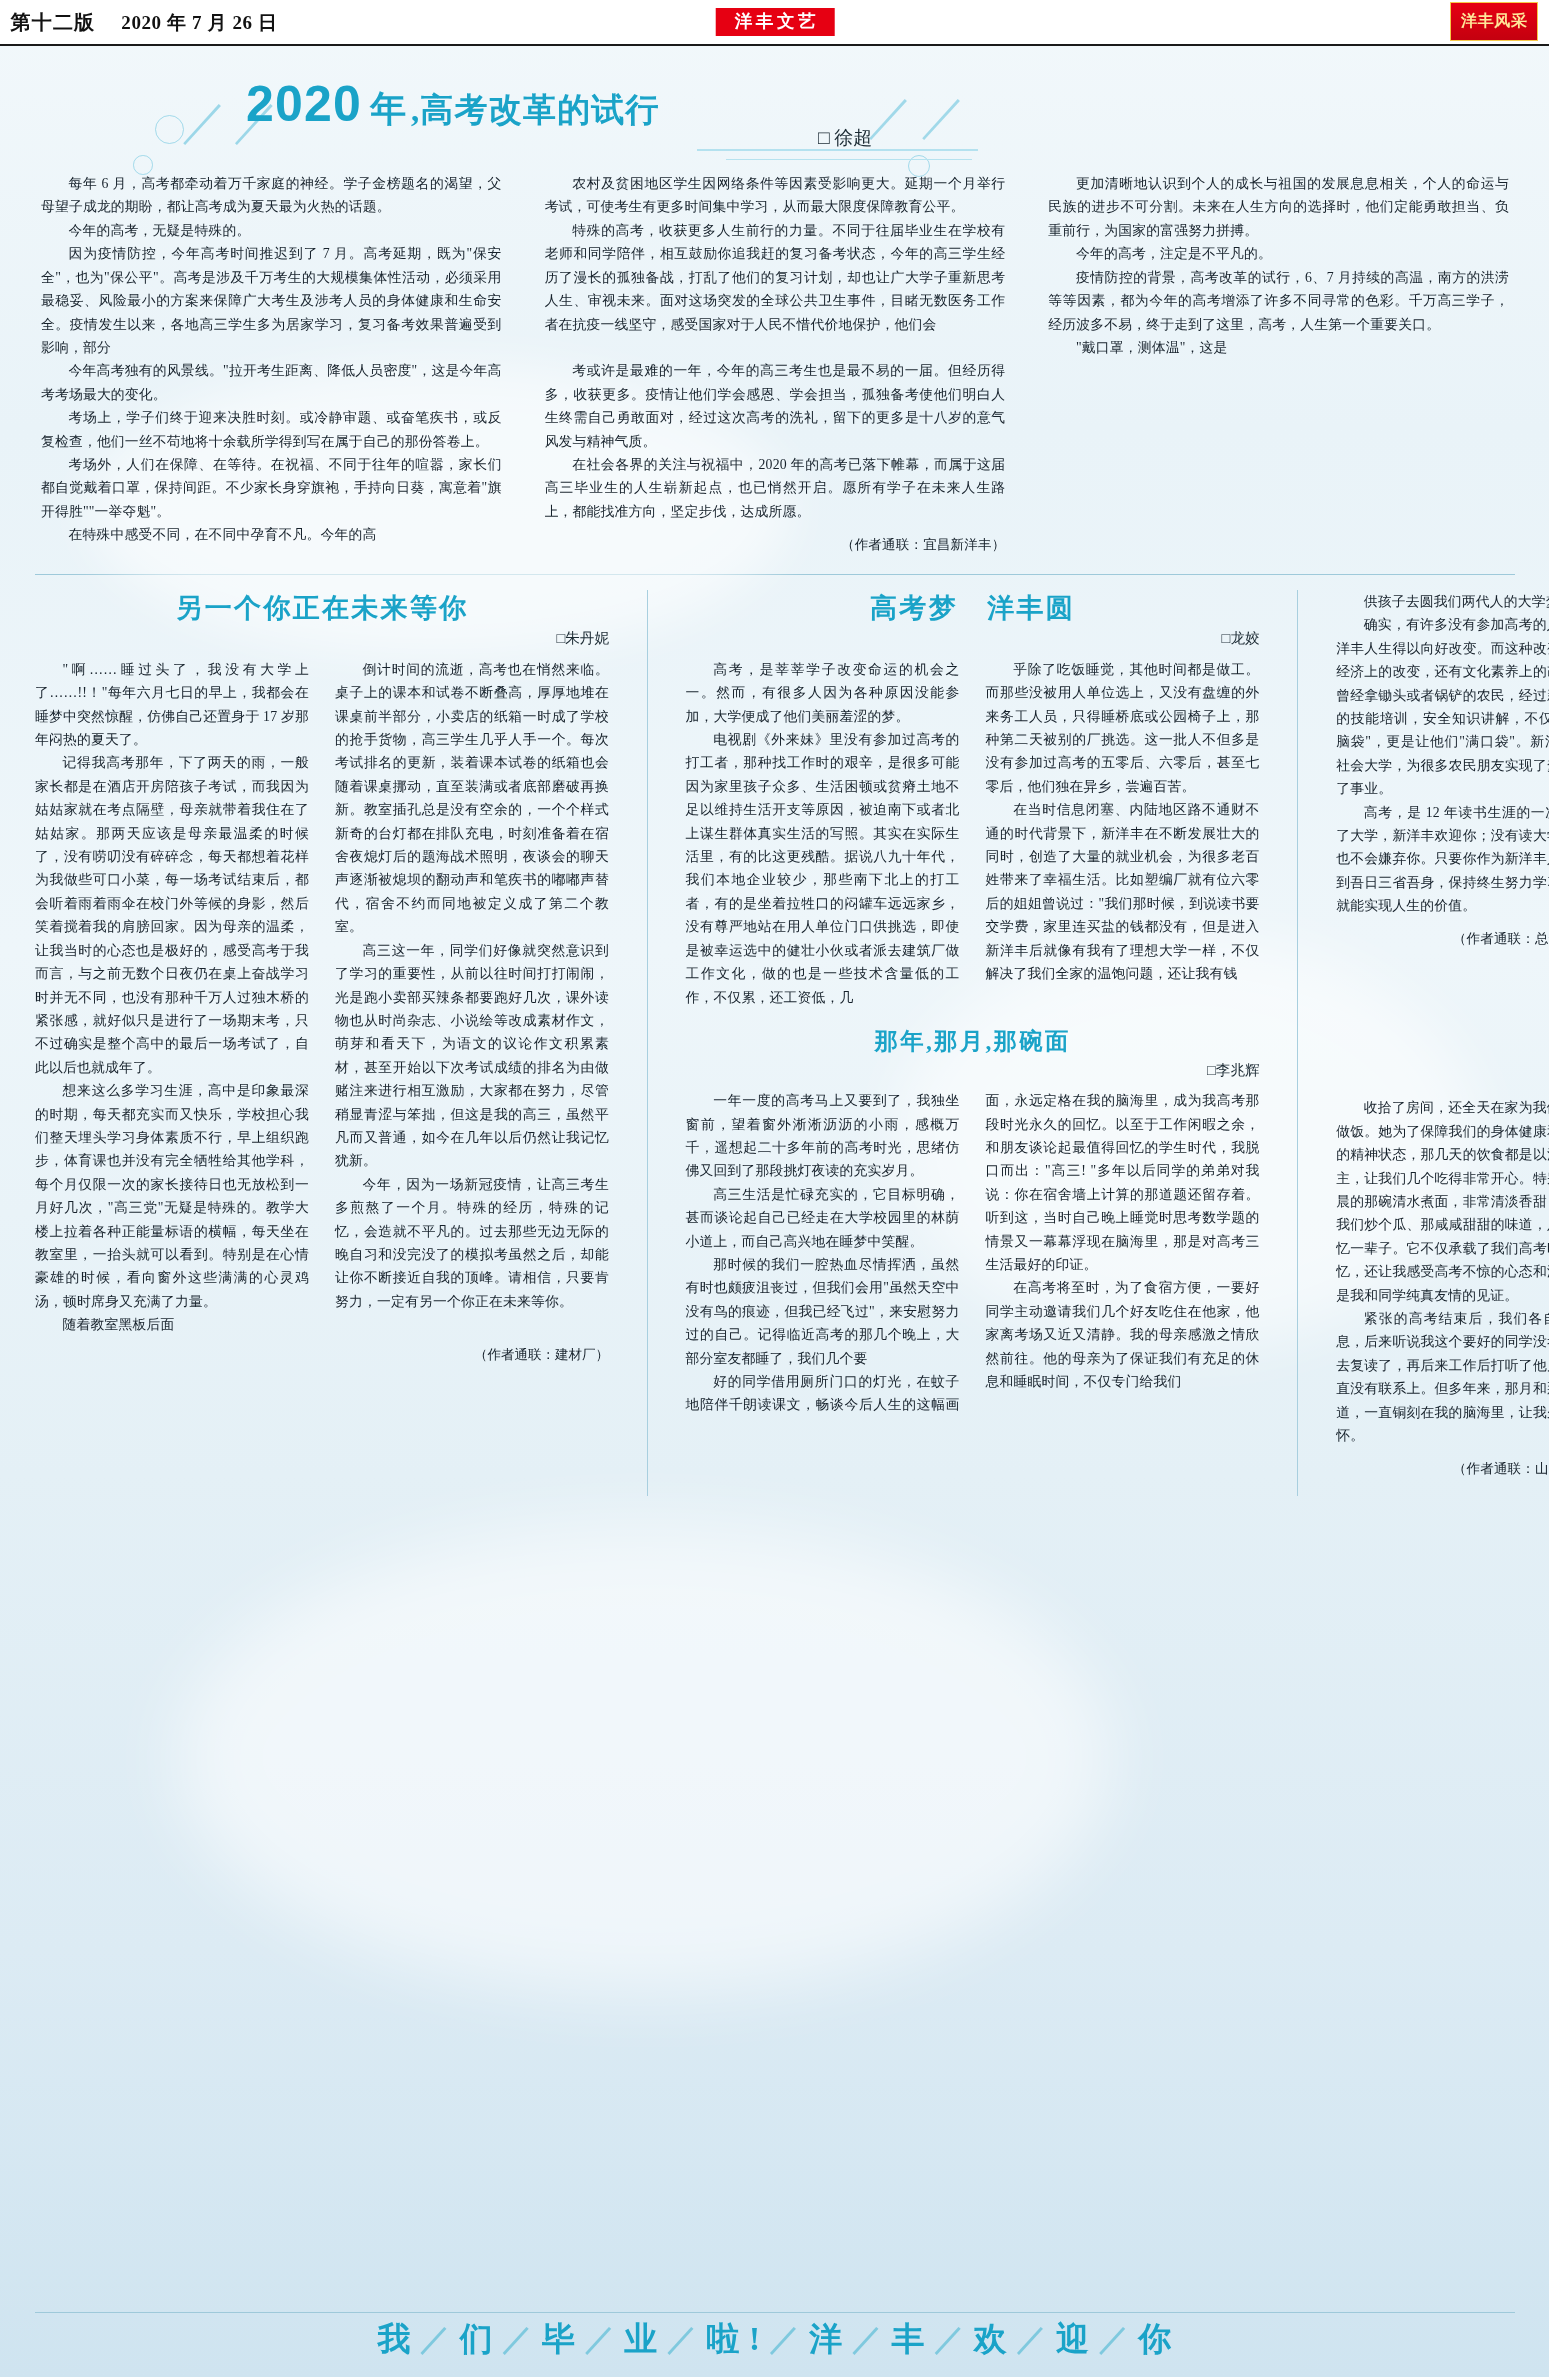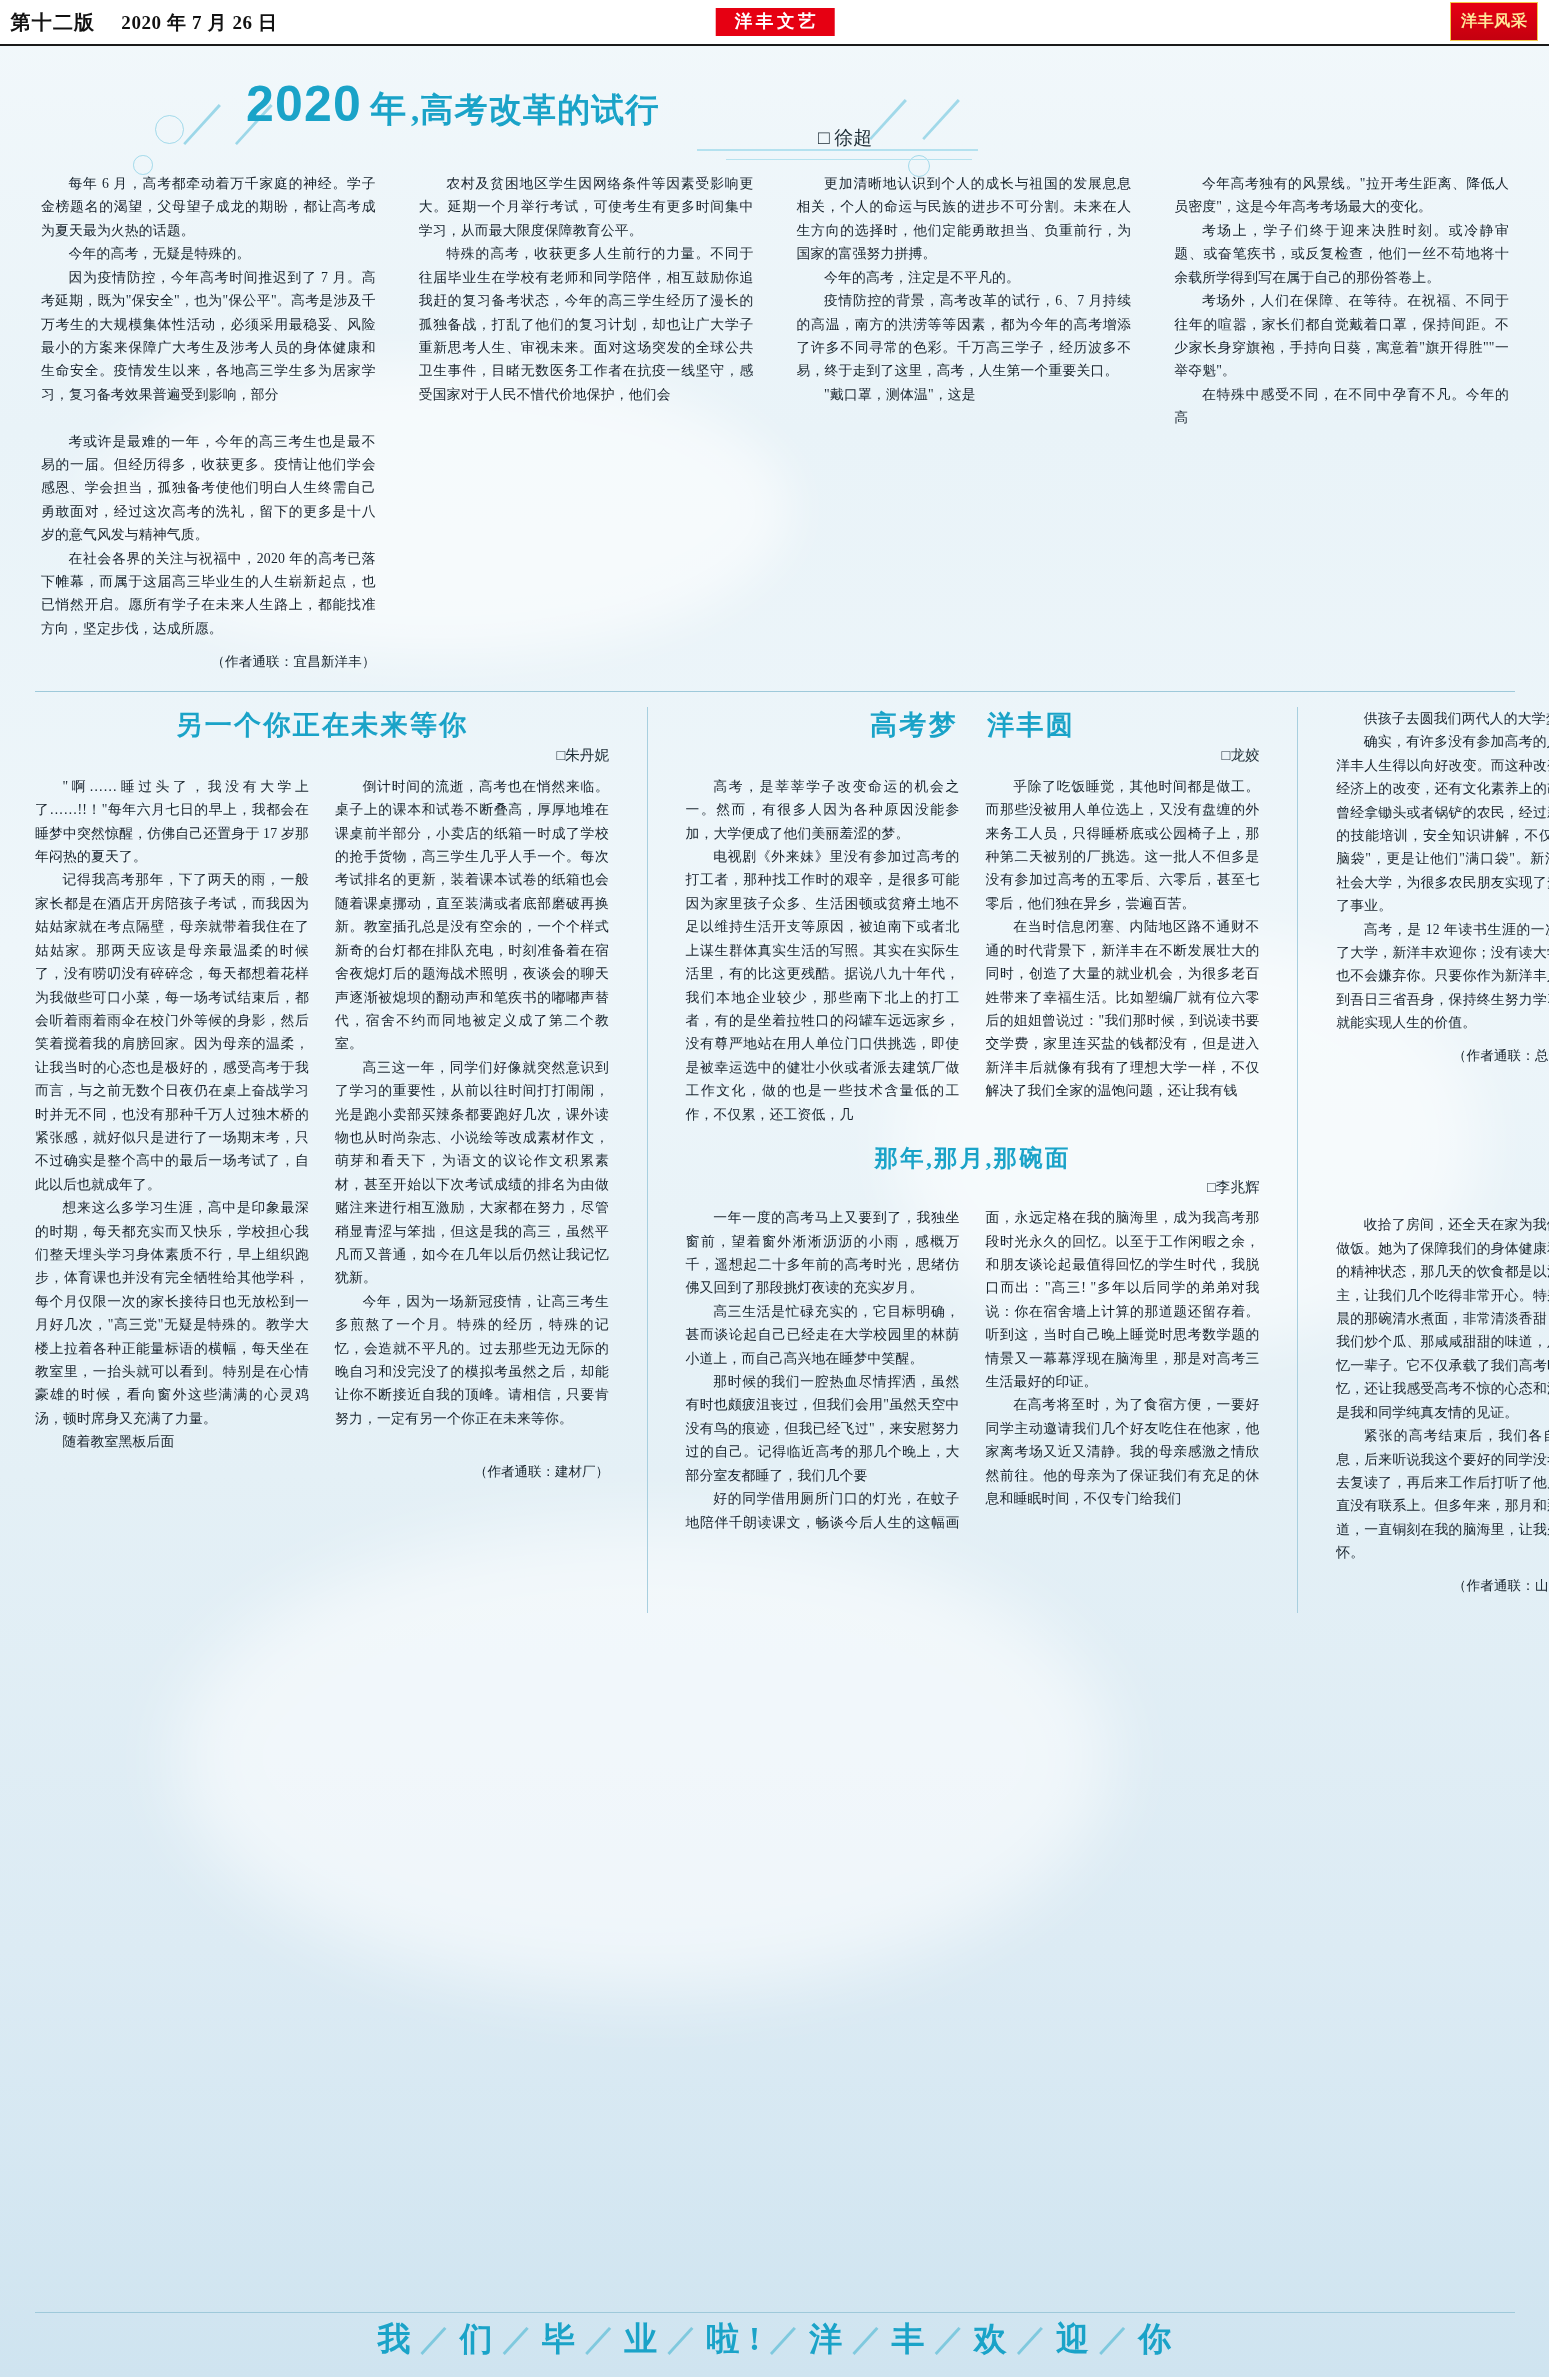--- a/index.html
+++ b/index.html
@@ -195,21 +195,21 @@
     position: absolute;
     left: 691px;
     top: 98px;
     width: 246px;
     height: 1.2px;
     background: #b6e2ef;
   }
 
   .feature-cols {
     display: grid;
-    grid-template-columns: repeat(4, 1fr);
+    grid-template-columns: repeat(3, 1fr);
     column-gap: 43px;
     padding: 0 5.9px 0 5.9px;
   }
 
   .divider-h {
     height: 1.2px;
     background: #9ec9da;
     margin: 17.6px 35px 0 35px;
   }
 

